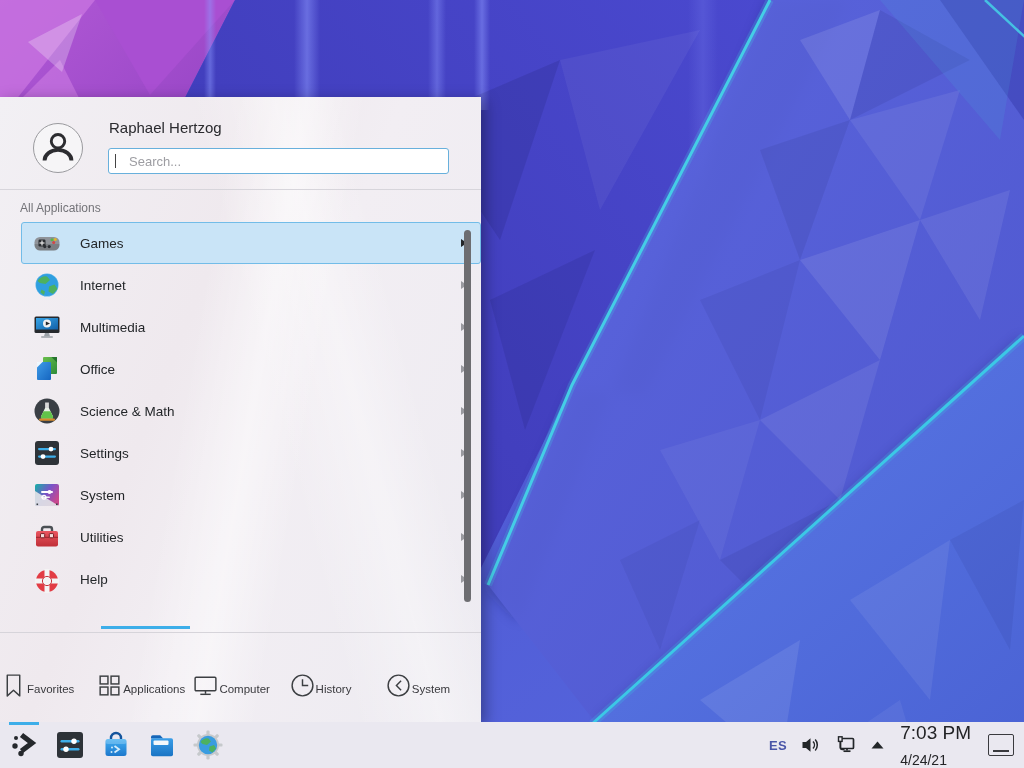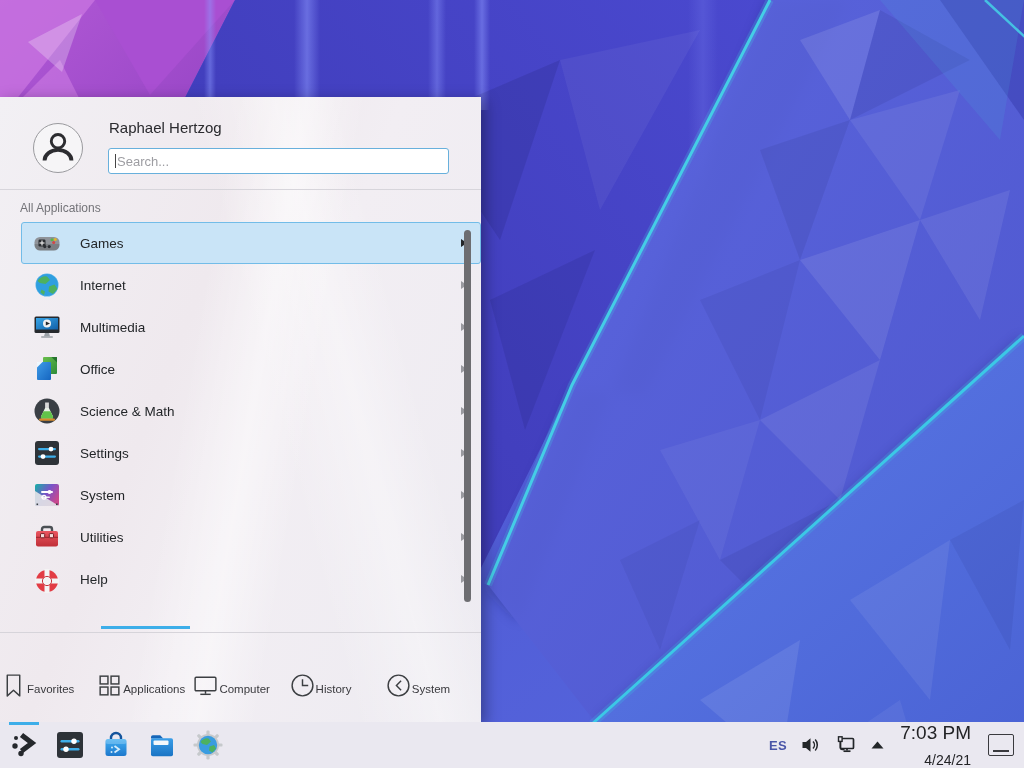--- a/index.html
+++ b/index.html
@@ -17,21 +17,21 @@
     background:#eae8f0; display:flex; align-items:center; z-index:5;
   }
   .task-launchers { display:flex; align-items:center; gap:14px; margin-left:8px; }
   .task-icon { width:32px; height:32px; display:block; cursor:pointer; }
   .launcher-wrap { position:relative; }
   .active-task-line { position:absolute; left:1px; top:-7px; width:30px; height:3px; background:#3daee9; }
   .tray { margin-left:auto; display:flex; align-items:center; gap:13px; margin-right:10px; }
   .kbd-layout { font-size:13px; font-weight:bold; color:#4a55a8; letter-spacing:.5px; cursor:pointer; }
   .tray-svg { width:22px; height:22px; display:block; cursor:pointer; }
   .caret-svg { width:15px; height:10px; display:block; cursor:pointer; }
-  .clock { display:flex; flex-direction:column; align-items:flex-end; line-height:1.05; cursor:pointer; padding:0 2px; }
+  .clock { display:flex; flex-direction:column; align-items:flex-start; line-height:1.05; cursor:pointer; padding:0 2px; }
   .clock-time { font-size:19px; color:#232326; }
   .clock-date { font-size:14px; color:#232326;margin-top:10px; }
   .show-desktop {
     width:26px; height:22px; border:1.6px solid #3a3a3e; border-radius:2px;
     position:relative; cursor:pointer; margin-left:2px;
   }
   .show-desktop::after { content:""; position:absolute; left:4px; right:4px; bottom:3px; height:1.6px; background:#3a3a3e; }
 
   
   .menu {
@@ -49,21 +49,21 @@
   .avatar {
     position:absolute; left:33px; top:26px; width:50px; height:50px; border-radius:50%;
     background:#f6f5f7; border:1px solid #9a9a9e; cursor:pointer;
   }
   .avatar svg { width:100%; height:100%; display:block; }
   .user-name { position:absolute; left:109px; top:22px; font-size:15px; color:#2a2a2e; }
   .search-box {
     position:absolute; left:108px; top:51px; width:341px; height:26px;
     border:1px solid #68b0dc; border-radius:3px; background:#ffffff;
     font-family:"Liberation Sans", sans-serif;
-    font-size:13px; color:#232629; padding:0 8px; outline:none;
+    font-size:13px; color:#232629; padding:0 20px; outline:none;
   }
   .search-box::placeholder { color:#9d9da2; }
   .search-caret { position:absolute; left:115px; top:57px; width:1px; height:14px; background:#444; }
 
   .section-label { position:absolute; left:20px; top:104px; font-size:12px; color:#737378; }
 
   .menu-list { position:absolute; left:0; top:125px; width:100%; height:405px; overflow:hidden; }
   .menu-item {
     position:relative; width:460px; height:42px; margin-left:21px;
     display:flex; align-items:center; padding-left:11px; padding-right:13px;

